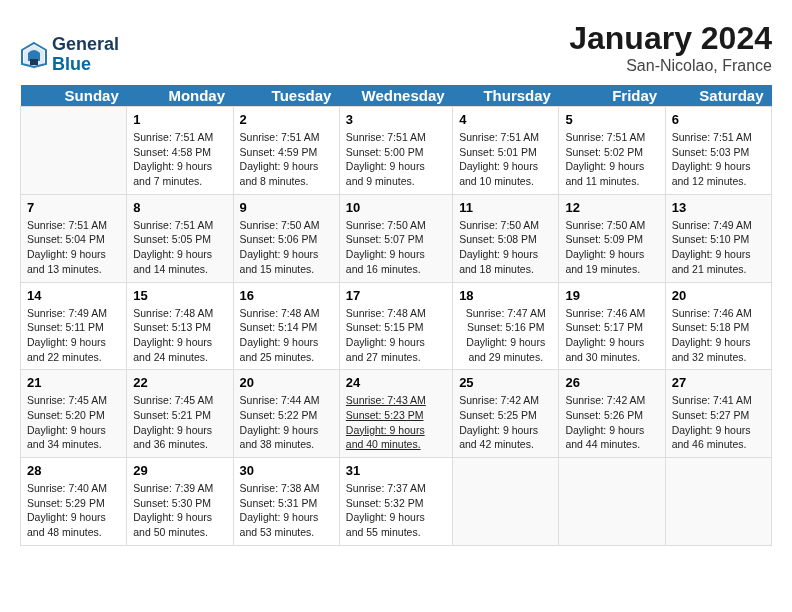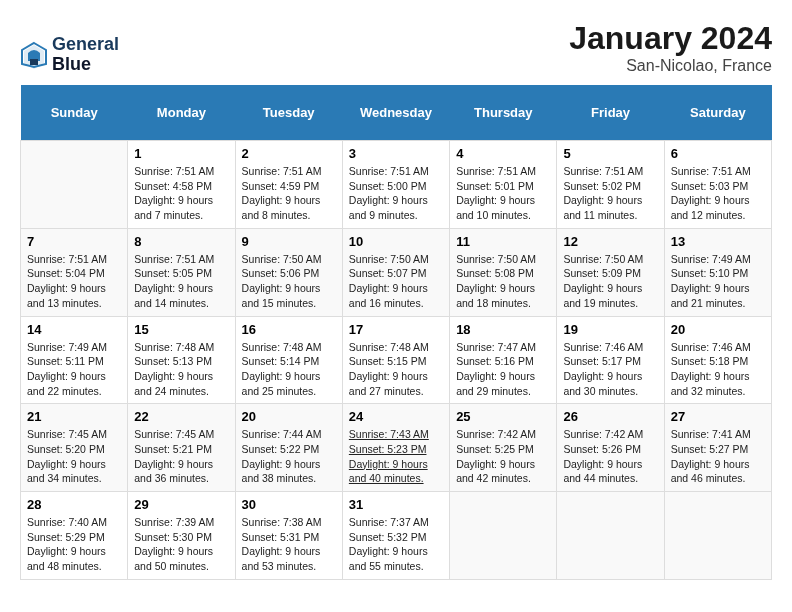--- a/index.html
+++ b/index.html
@@ -19,21 +19,21 @@
     .logo {
       display: flex;
       align-items: center;
     }
     .logo-text {
       font-size: 18px;
       font-weight: bold;
       color: #1a3a5c;
       line-height: 1.1;
     }
-    .logo-blue { color: #0f172a; }
+    .logo-blue { color: #0369a1; }
     .logo-icon {
       width: 28px;
       height: 28px;
       margin-right: 4px;
     }
     .title-block {
       text-align: right;
     }
     .title-block h1 {
       font-size: 32px;
@@ -46,23 +46,23 @@
       font-weight: normal;
     }
     table {
       width: 100%;
       border-collapse: collapse;
       font-size: 11px;
     }
     thead tr th {
       background-color: #2a7ab5;
       color: white;
-      padding: 20px 8px;
-      text-align: center;
-      font-size: 13px;
+      padding: 2px 8px;
+      text-align: right;
+      font-size: 15px;
       font-weight: bold;
     }
     tbody tr td {
       border: 1px solid #ddd;
       vertical-align: top;
       padding: 5px 6px;
       min-height: 80px;
       background: #fff;
     }
     tbody tr:nth-child(even) td {
@@ -240,21 +240,21 @@
         </td>
         <td>
           <span class="day-num">17</span>
           <div class="cell-content" style="white-space: pre-line;">Sunrise: 7:48 AM
 Sunset: 5:15 PM
 Daylight: 9 hours
 and 27 minutes.</div>
         </td>
         <td>
           <span class="day-num">18</span>
-          <div class="cell-content" style="white-space: pre-line;">Sunrise: 7:47 AM
+          <div class="cell-content" style="white-space: pre-line; text-align: center;">Sunrise: 7:47 AM
 Sunset: 5:16 PM
 Daylight: 9 hours
 and 29 minutes.</div>
         </td>
         <td>
           <span class="day-num">19</span>
           <div class="cell-content" style="white-space: pre-line;">Sunrise: 7:46 AM
 Sunset: 5:17 PM
 Daylight: 9 hours
 and 30 minutes.</div>

